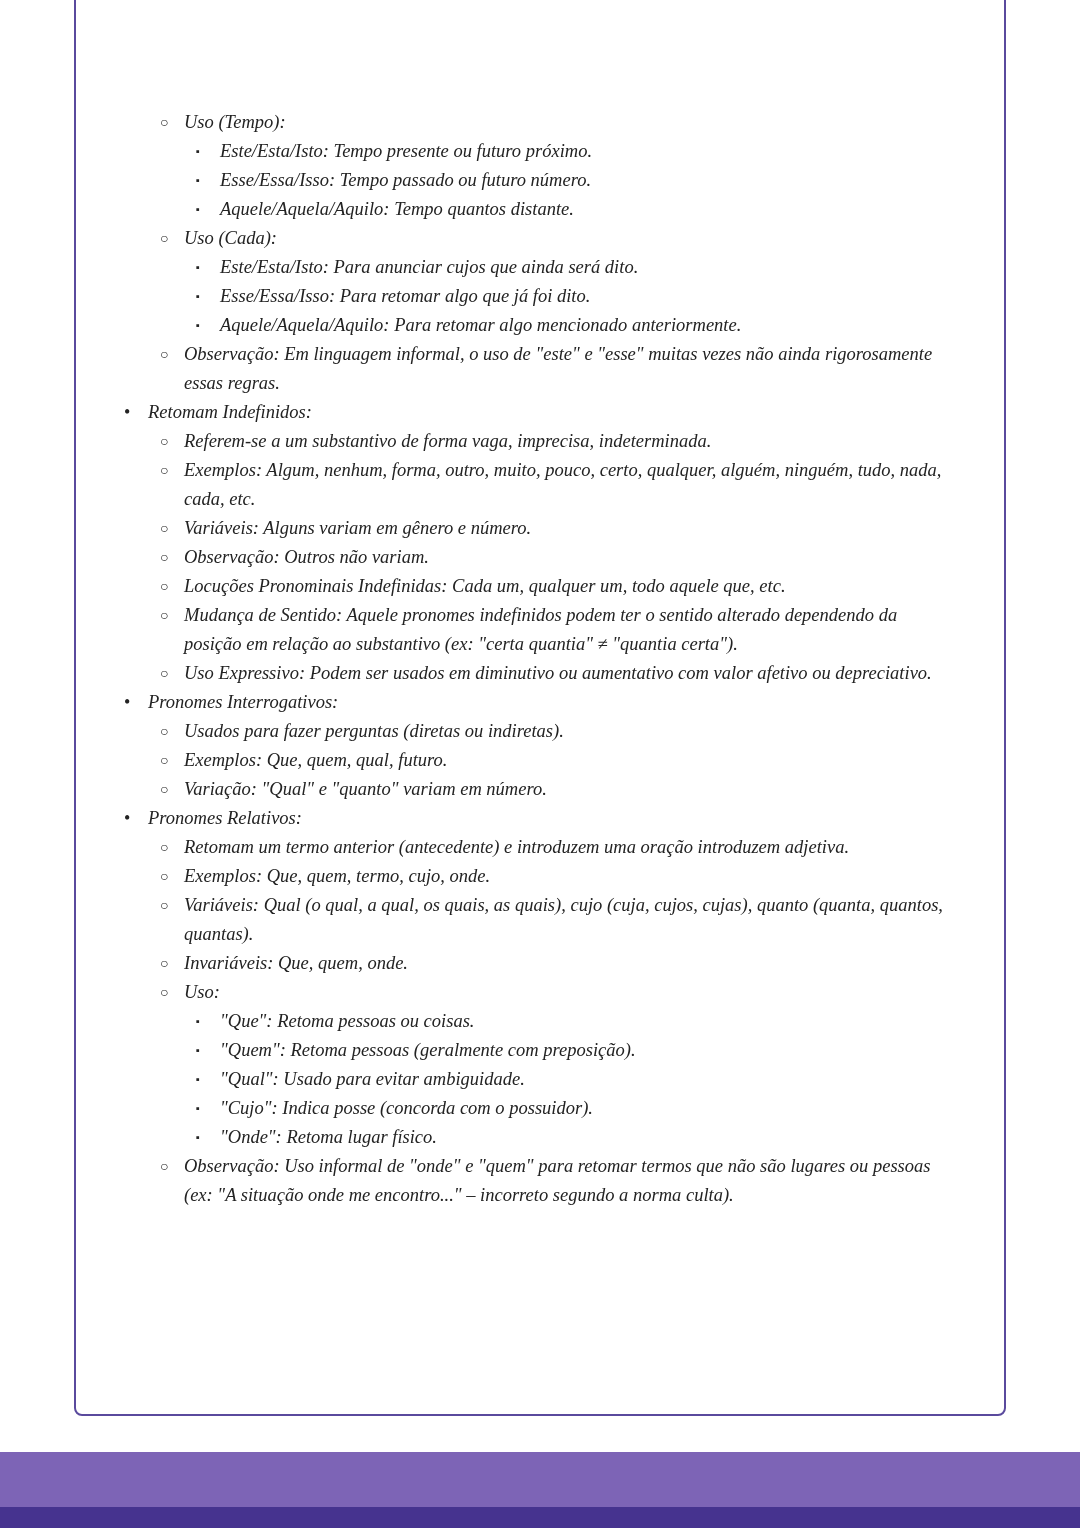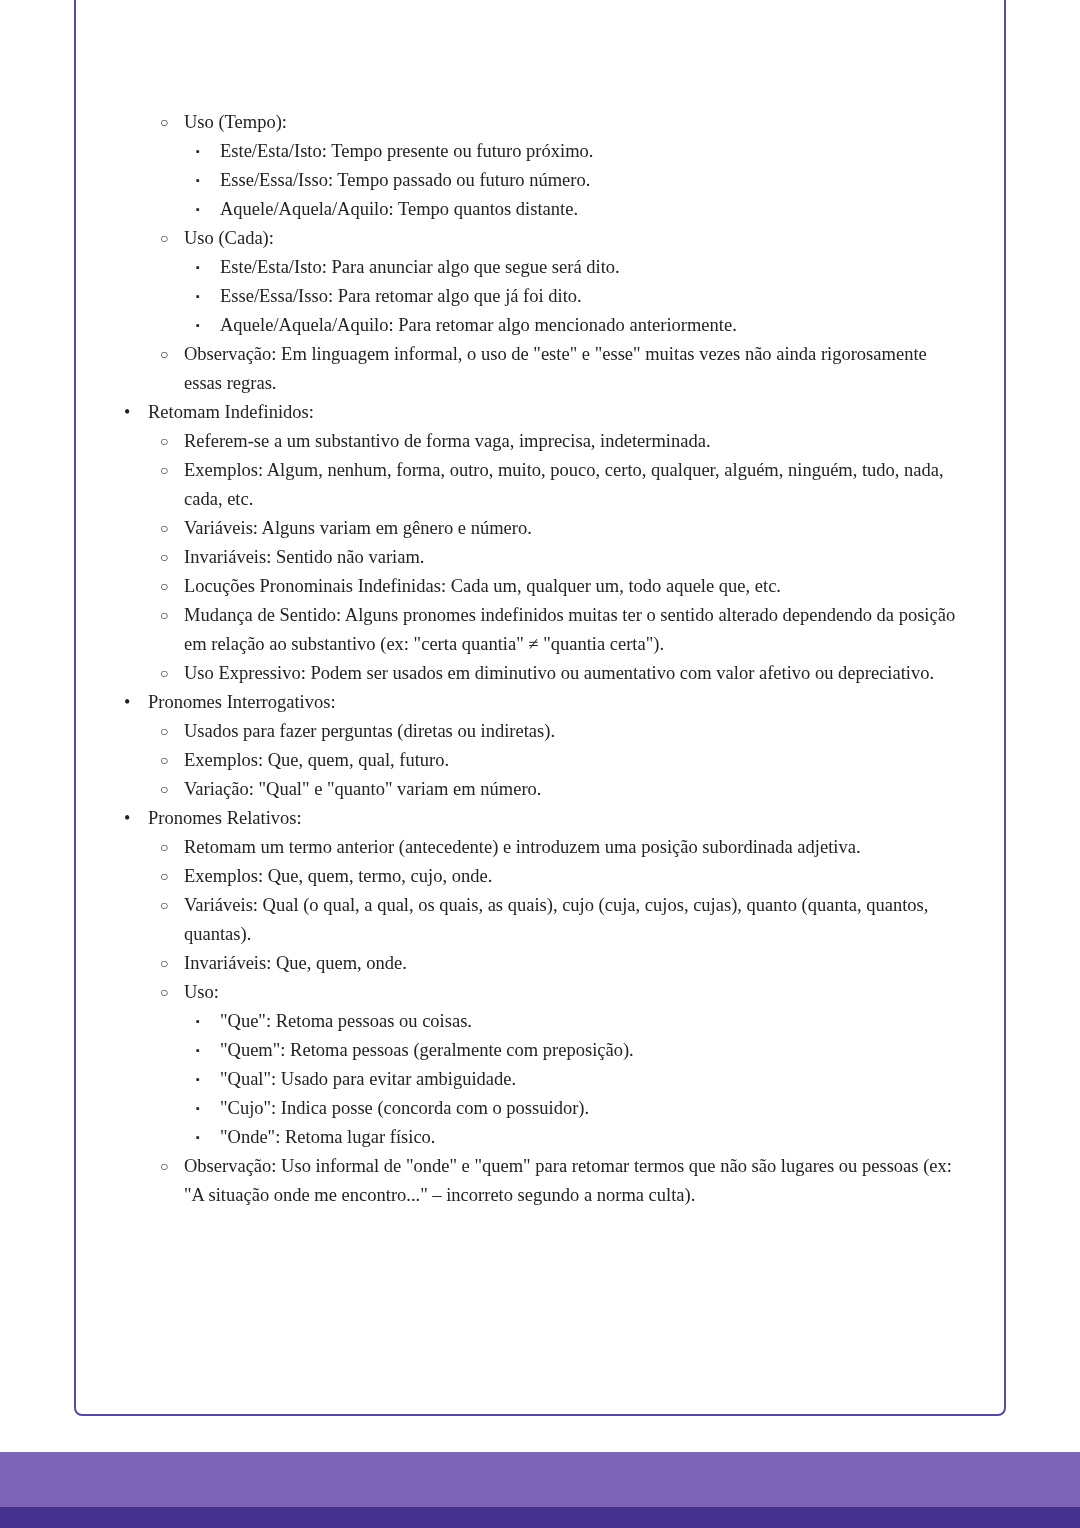--- a/index.html
+++ b/index.html
@@ -37,21 +37,21 @@
     top: 0;
     padding: 120px 44px 0 46px;
     font-size: 18.5px;
     line-height: 29px;
   }
   .item { display: flex; align-items: flex-start; }
   .item .marker {
     flex: 0 0 24px;
     line-height: 29px;
   }
-  .item .text { flex: 1 1 auto; }
+  .item .text { flex: 1 1 auto; font-style: italic; }
   .item.level-1 { margin-left: 0; }
   .item.level-2 { margin-left: 36px; }
   .item.level-3 { margin-left: 72px; }
   .marker.disc   { font-size: 18px; }
   .marker.circle { font-size: 14px; }
   .marker.square { font-size: 11px; }
   .footer-light {
     position: absolute;
     left: 0; right: 0;
     top: 1452px;
@@ -86,21 +86,21 @@
       <div class="item level-3">
         <span class="marker square">▪</span>
         <span class="text">Aquele/Aquela/Aquilo: Tempo quantos distante.</span>
       </div>
       <div class="item level-2">
         <span class="marker circle">○</span>
         <span class="text">Uso (Cada):</span>
       </div>
       <div class="item level-3">
         <span class="marker square">▪</span>
-        <span class="text">Este/Esta/Isto: Para anunciar algo que segue será dito.</span>
+        <span class="text">Este/Esta/Isto: Para anunciar cujos que ainda será dito.</span>
       </div>
       <div class="item level-3">
         <span class="marker square">▪</span>
         <span class="text">Esse/Essa/Isso: Para retomar algo que já foi dito.</span>
       </div>
       <div class="item level-3">
         <span class="marker square">▪</span>
         <span class="text">Aquele/Aquela/Aquilo: Para retomar algo mencionado anteriormente.</span>
       </div>
       <div class="item level-2">
@@ -118,29 +118,29 @@
       <div class="item level-2">
         <span class="marker circle">○</span>
         <span class="text">Exemplos: Algum, nenhum, forma, outro, muito, pouco, certo, qualquer, alguém, ninguém, tudo, nada, cada, etc.</span>
       </div>
       <div class="item level-2">
         <span class="marker circle">○</span>
         <span class="text">Variáveis: Alguns variam em gênero e número.</span>
       </div>
       <div class="item level-2">
         <span class="marker circle">○</span>
-        <span class="text">Invariáveis: Sentido não variam.</span>
+        <span class="text">Observação: Outros não variam.</span>
       </div>
       <div class="item level-2">
         <span class="marker circle">○</span>
         <span class="text">Locuções Pronominais Indefinidas: Cada um, qualquer um, todo aquele que, etc.</span>
       </div>
       <div class="item level-2">
         <span class="marker circle">○</span>
-        <span class="text">Mudança de Sentido: Alguns pronomes indefinidos muitas ter o sentido alterado dependendo da posição em relação ao substantivo (ex: "certa quantia" ≠ "quantia certa").</span>
+        <span class="text">Mudança de Sentido: Aquele pronomes indefinidos podem ter o sentido alterado dependendo da posição em relação ao substantivo (ex: "certa quantia" ≠ "quantia certa").</span>
       </div>
       <div class="item level-2">
         <span class="marker circle">○</span>
         <span class="text">Uso Expressivo: Podem ser usados em diminutivo ou aumentativo com valor afetivo ou depreciativo.</span>
       </div>
       <div class="item level-1">
         <span class="marker disc">•</span>
         <span class="text">Pronomes Interrogativos:</span>
       </div>
       <div class="item level-2">
@@ -154,21 +154,21 @@
       <div class="item level-2">
         <span class="marker circle">○</span>
         <span class="text">Variação: "Qual" e "quanto" variam em número.</span>
       </div>
       <div class="item level-1">
         <span class="marker disc">•</span>
         <span class="text">Pronomes Relativos:</span>
       </div>
       <div class="item level-2">
         <span class="marker circle">○</span>
-        <span class="text">Retomam um termo anterior (antecedente) e introduzem uma posição subordinada adjetiva.</span>
+        <span class="text">Retomam um termo anterior (antecedente) e introduzem uma oração introduzem adjetiva.</span>
       </div>
       <div class="item level-2">
         <span class="marker circle">○</span>
         <span class="text">Exemplos: Que, quem, termo, cujo, onde.</span>
       </div>
       <div class="item level-2">
         <span class="marker circle">○</span>
         <span class="text">Variáveis: Qual (o qual, a qual, os quais, as quais), cujo (cuja, cujos, cujas), quanto (quanta, quantos, quantas).</span>
       </div>
       <div class="item level-2">

